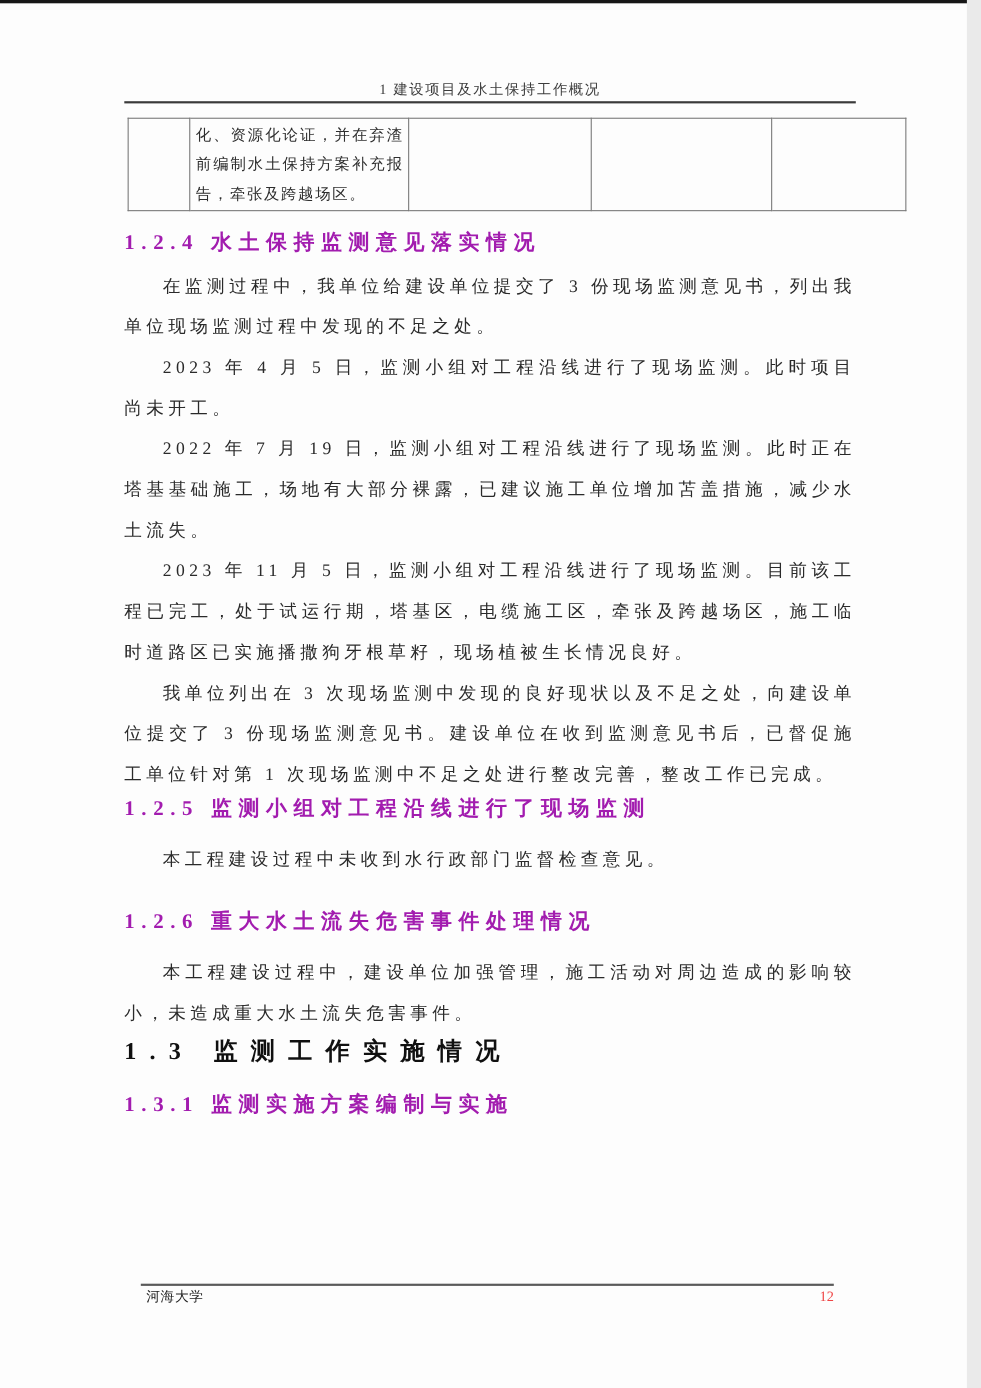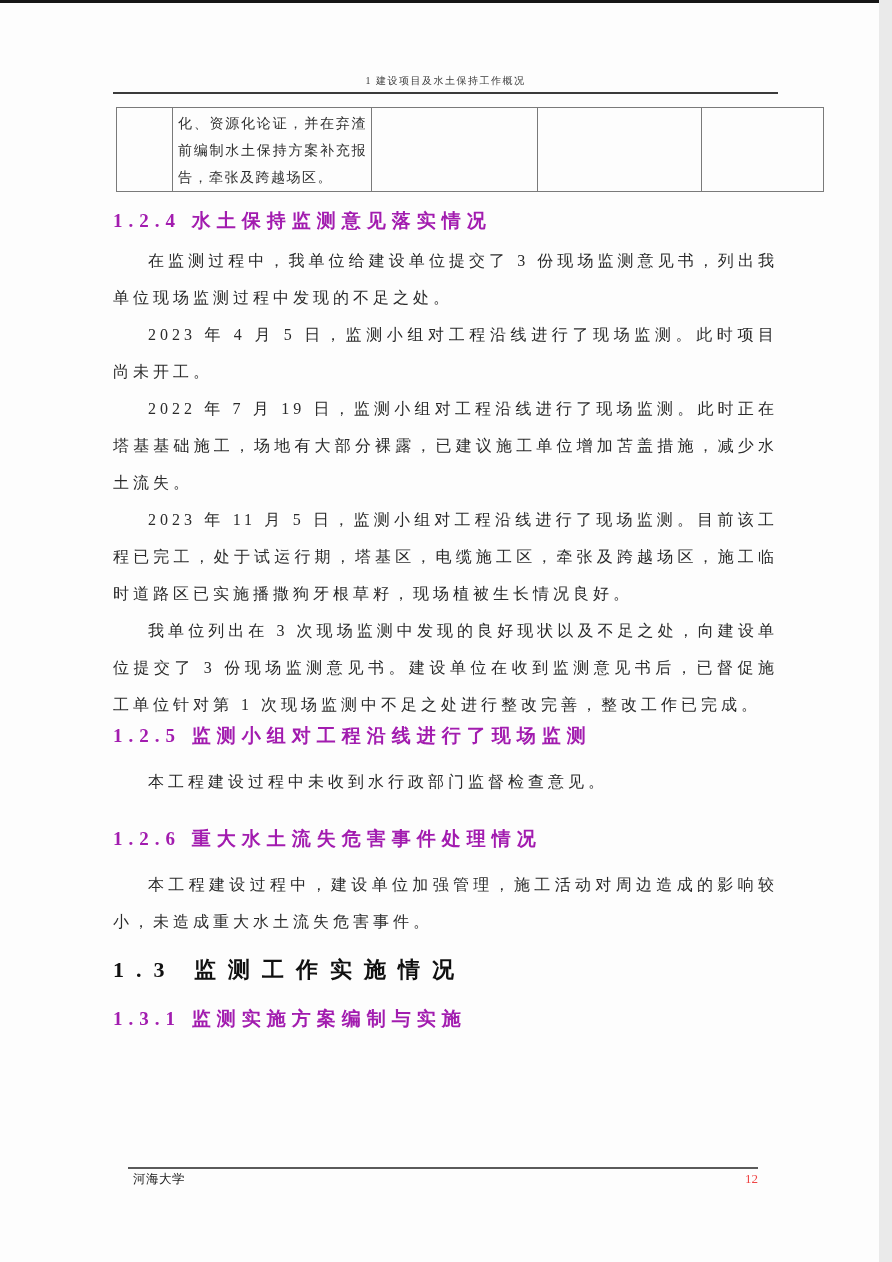--- a/index.html
+++ b/index.html
@@ -25,21 +25,21 @@
     background: #eaeaea;
   }
   .content {
     position: absolute;
     left: 113px; top: 0;
     width: 665px;
   }
   .header-title {
     margin-top: 72px;
     text-align: center;
-    font-size: 10px;
+    font-size: 13px;
     line-height: 18px;
     letter-spacing: 1.5px;
     color: #3c3c3c;
   }
   .header-rule {
     margin-top: 2px;
     height: 2px;
     background: #3b3b3b;
   }
   table.cont-table {
@@ -76,21 +76,20 @@
   .h3-124 { margin-top: 16px; }
   .h3-125 { margin-top: 0px; }
   .h3-126 { margin-top: 26px; }
   .h3-131 { margin-top: 20px; }
   .h2 {
     font-weight: bold;
     font-size: 22px;
     line-height: 32px;
     letter-spacing: 12px;
     color: #101010;
-    margin-top: 14px;
     white-space: nowrap;
   }
   .para {
     margin: 0;
     font-size: 16px;
     line-height: 37px;
     letter-spacing: 4px;
     text-align: justify;
     text-indent: 35px;
     color: #2a2a2a;

